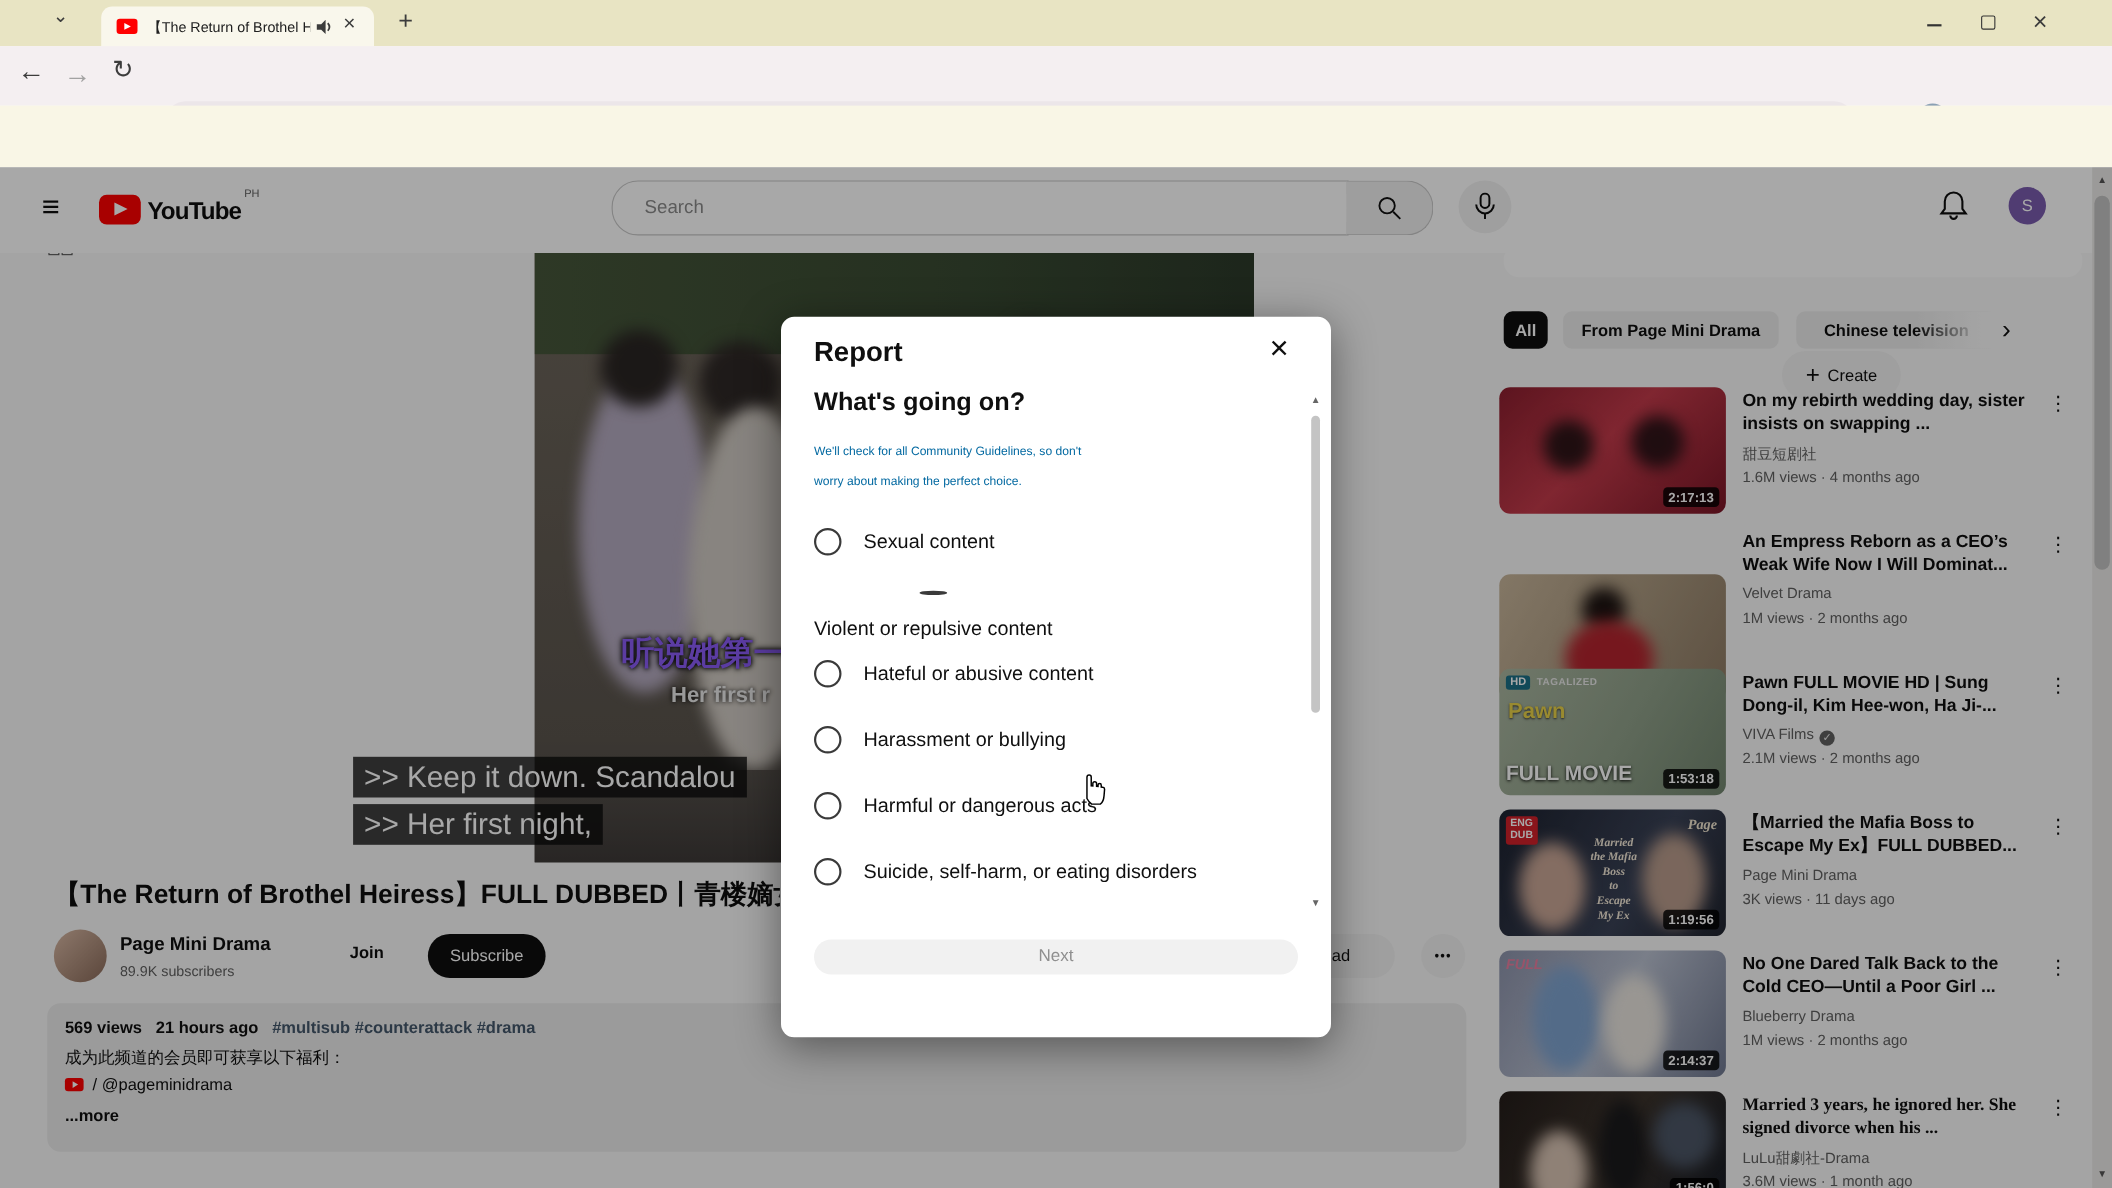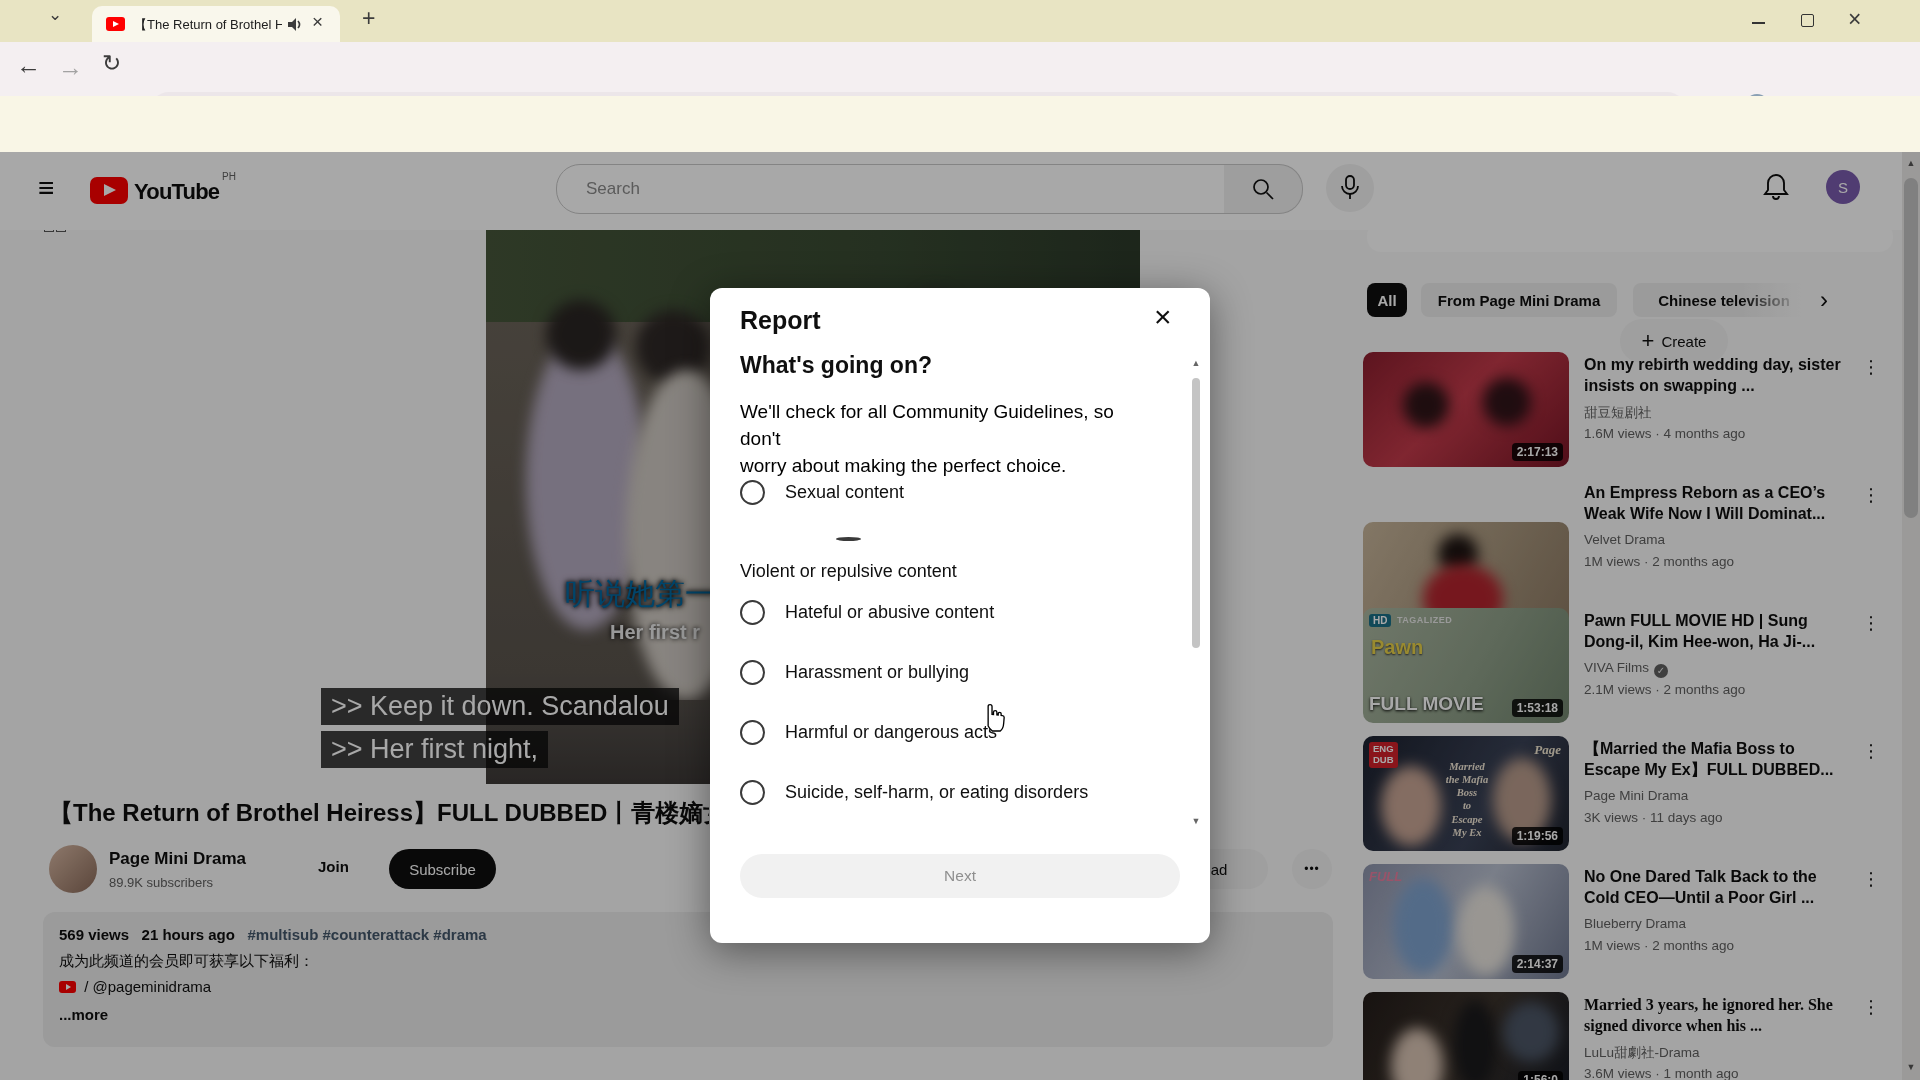--- a/index.html
+++ b/index.html
@@ -37,21 +37,21 @@
      border:1px solid #c8c8c8;border-left:none;border-radius:0 24px 24px 0;}
   .circle-btn{border-radius:50%;background:#f1f1f1;}
   .create-pill{left:1620px;top:167px;width:108px;height:44px;border-radius:22px;background:#f1f1f1;
      display:flex;align-items:center;justify-content:center;gap:7px;color:#0f0f0f;}
   .avatar{border-radius:50%;color:#fff;display:flex;align-items:center;justify-content:center;}
   
   .vidimg{left:486px;top:230px;width:654px;height:554px;overflow:hidden;
      background:linear-gradient(#6f675c,#5a544d 80%,#454140);}
   .trees{left:0;top:0;width:654px;height:92px;background:linear-gradient(90deg,#46563a,#394a32 60%,#2c3a2a);}
   .blob{filter:blur(7px);border-radius:50%;}
-  .subcn{left:553px;top:574px;font-size:30px;font-weight:400;color:#0369a1;
+  .subcn{left:553px;top:574px;font-size:30px;font-weight:700;color:#8b5cf6;
      text-shadow:0 0 4px #000,0 0 7px #000;padding-left:12px;}
   .suben{left:610px;top:621px;font-size:20px;font-weight:700;color:#e9e9e9;text-shadow:0 0 5px #000;}
   .cc{background:rgba(10,10,10,0.78);color:#fff;font-size:27px;padding:3px 10px;display:inline-block;}
   
   .vtitle{left:49px;top:797px;width:660px;font-size:24px;font-weight:700;color:#0f0f0f;}
   .chname{left:109px;top:849px;font-size:17px;font-weight:700;color:#0f0f0f;}
   .chsubs{left:109px;top:875px;font-size:13px;color:#606060;}
   .pill{border-radius:20px;display:flex;align-items:center;justify-content:center;font-size:15px;}
   .desc{left:43px;top:912px;width:1290px;height:135px;border-radius:12px;background:#ebebeb;
      color:#0f0f0f;font-size:15px;}
@@ -79,25 +79,25 @@
      font-size:10px;align-items:center;justify-content:center;margin-left:5px;position:relative;top:2px;}
   
   .sb-track{left:1902px;top:152px;width:18px;height:928px;background:#eceae8;}
   .sb-arrow{width:18px;text-align:center;font-size:9px;color:#555;}
   .scrim{left:0;top:152px;width:1920px;height:928px;background:rgba(0,0,0,0.34);z-index:40;}
   .modal{left:710px;top:288px;width:500px;height:655px;background:#fff;border-radius:12px;
      box-shadow:0 8px 40px rgba(0,0,0,0.45);z-index:60;}
   .m-title{left:30px;top:18px;font-size:25px;font-weight:700;color:#0f0f0f;}
   .m-close{left:444px;top:12px;font-size:30px;font-weight:300;color:#0f0f0f;}
   .m-q{left:30px;top:64px;font-size:23px;font-weight:700;color:#0f0f0f;}
-  .m-info{left:30px;top:110px;width:400px;font-size:19px;line-height:27px;color:#000000;}
+  .m-info{left:30px;top:110px;width:400px;font-size:11px;line-height:27px;color:#0369a1;}
   .opt{position:absolute;left:30px;height:30px;display:flex;align-items:center;gap:20px;}
   .radio{width:21px;height:21px;border:2.5px solid #3a3a3a;border-radius:50%;background:#fff;}
   .opt-label{font-size:18px;color:#0f0f0f;}
-  .next-btn{left:30px;top:566px;width:440px;height:44px;border-radius:22px;background:#f1f1f1;
+  .next-btn{left:30px;top:566px;width:440px;height:32px;border-radius:22px;background:#f1f1f1;
      display:flex;align-items:center;justify-content:center;font-size:15.5px;color:#8f8f8f;}
   .msb-thumb{left:482px;top:90px;width:8px;height:270px;background:#c4c4c4;border-radius:4px;}
   .cursor{left:978px;top:698px;z-index:70;}
 </style>
 </head>
 <body>
 
 <div id="stage">
 
   <div class="abs tabbar">

